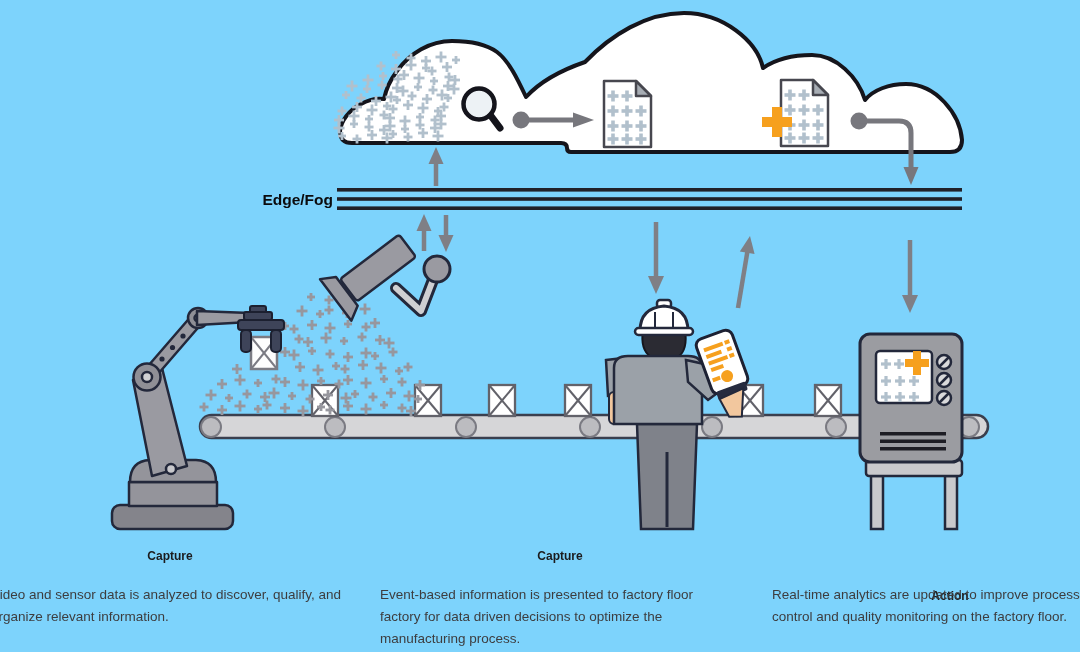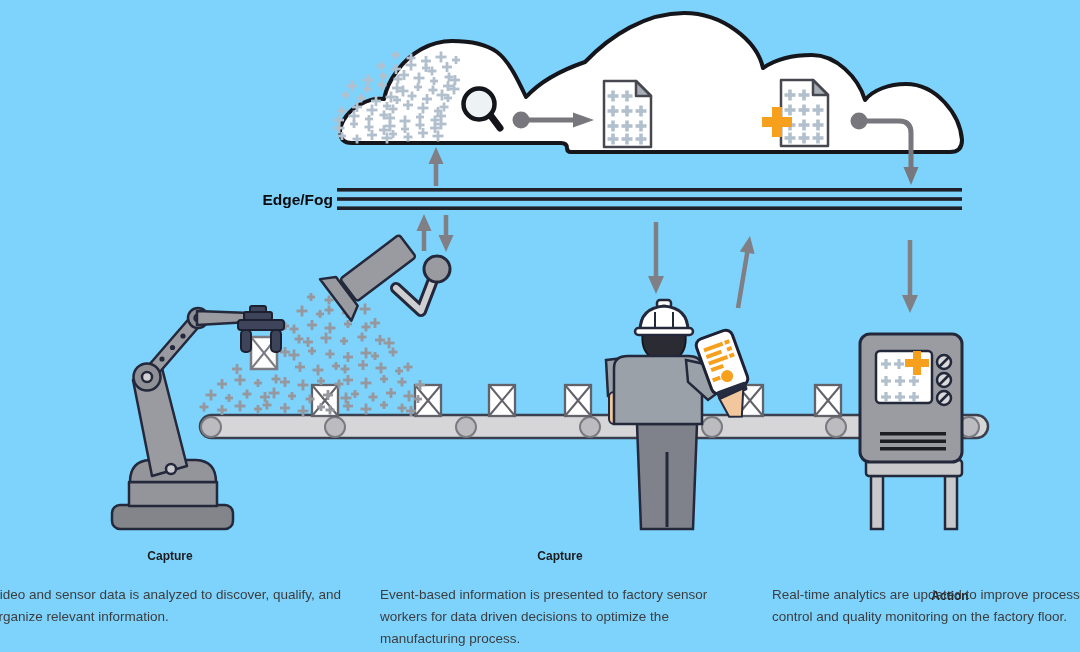--- a/index.html
+++ b/index.html
@@ -624,18 +624,18 @@
     </g>
   </g>
 </svg>
 
 <div class="edgefog-label">Edge/Fog</div>
 
 <div class="col-heading" style="left:170px;top:549px;">Capture</div>
 <div class="col-body" style="left:-9px;top:584px;width:352px;">Video and sensor data is analyzed to discover, qualify, and organize relevant information.</div>
 
 <div class="col-heading" style="left:560px;top:549px;">Capture</div>
-<div class="col-body" style="left:380px;top:584px;width:346px;">Event-based information is presented to factory sensor workers for data driven decisions to optimize the manufacturing process.</div>
+<div class="col-body" style="left:380px;top:584px;width:346px;">Event-based information is presented to factory floor factory for data driven decisions to optimize the manufacturing process.</div>
 
 <div class="col-heading" style="left:950px;top:549px;margin-top:40px;">Action</div>
 <div class="col-body" style="left:772px;top:584px;width:332px;">Real-time analytics are updated to improve process control and quality monitoring on the factory floor.</div>
 
 </div>
 
 </body></html>

